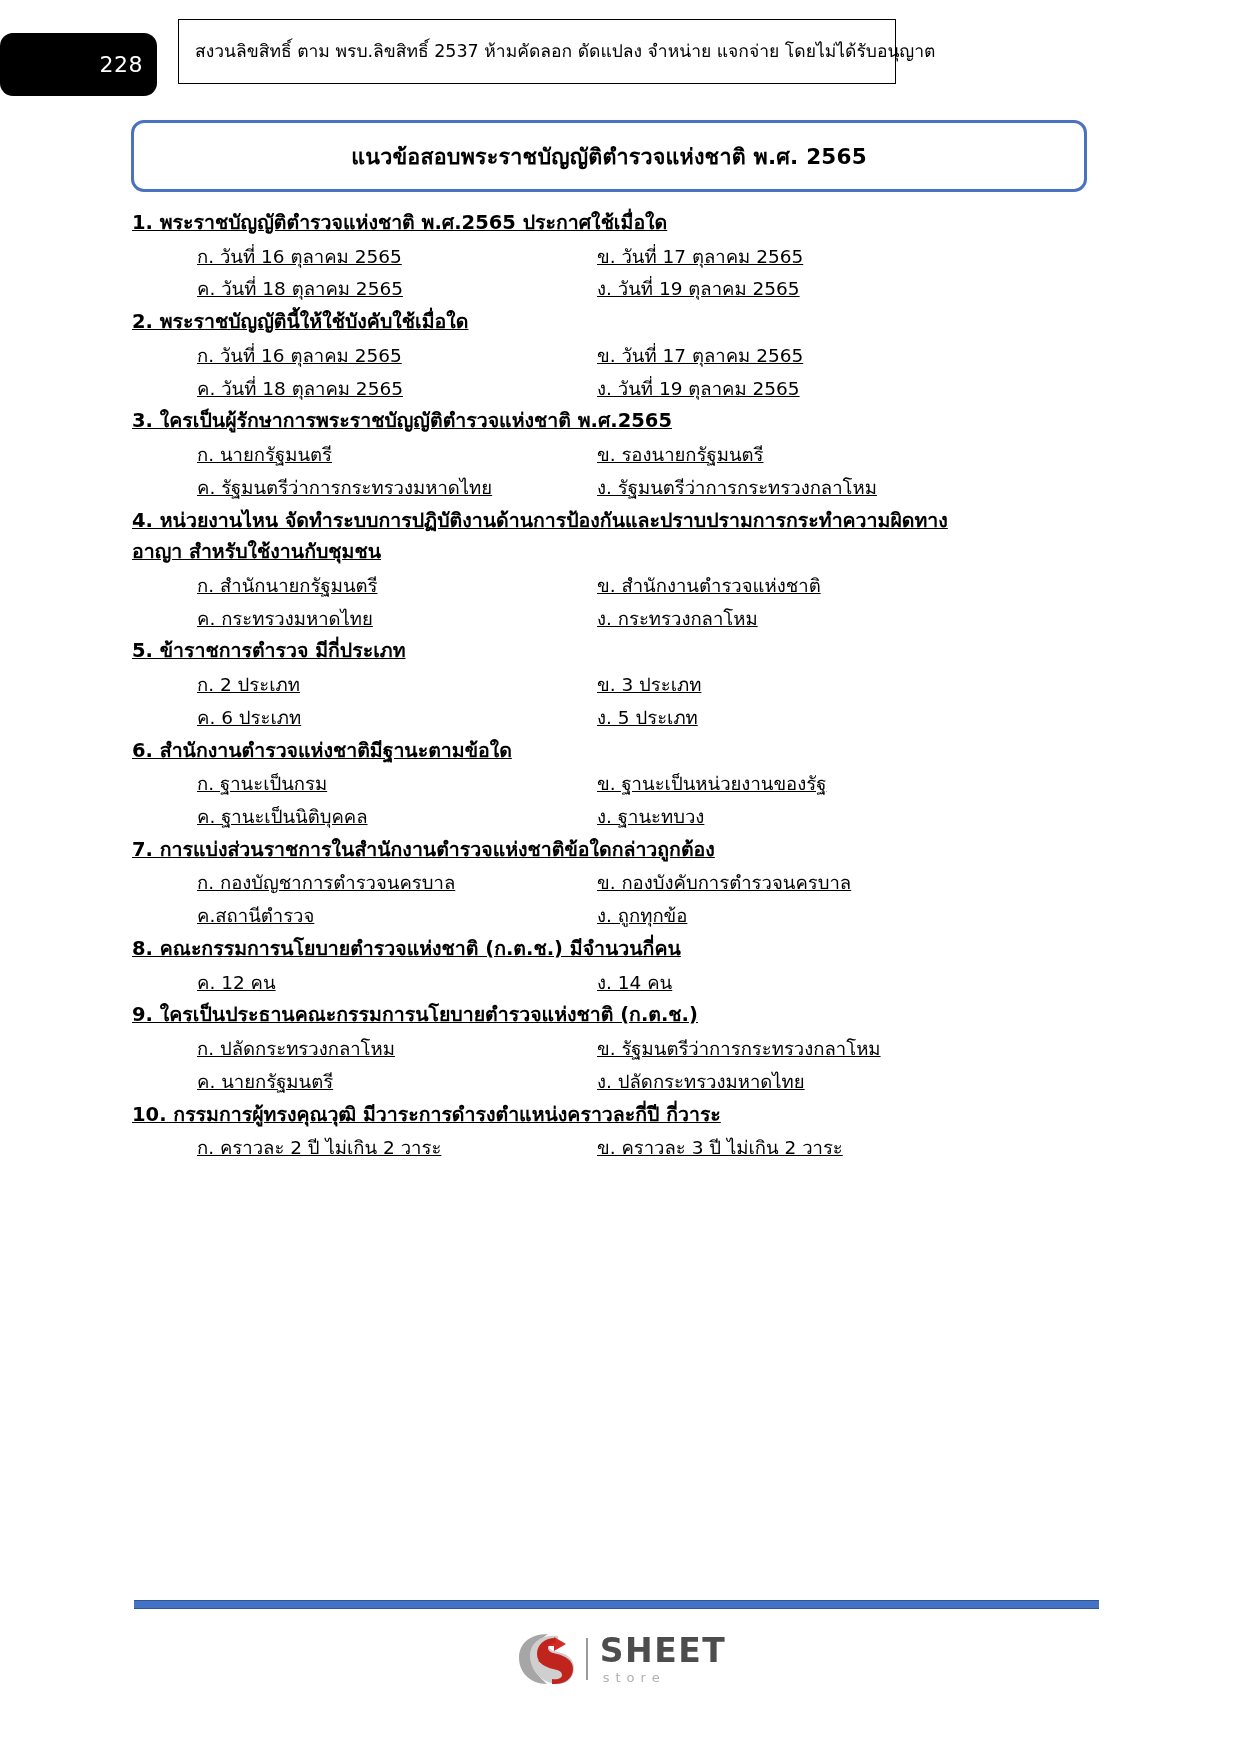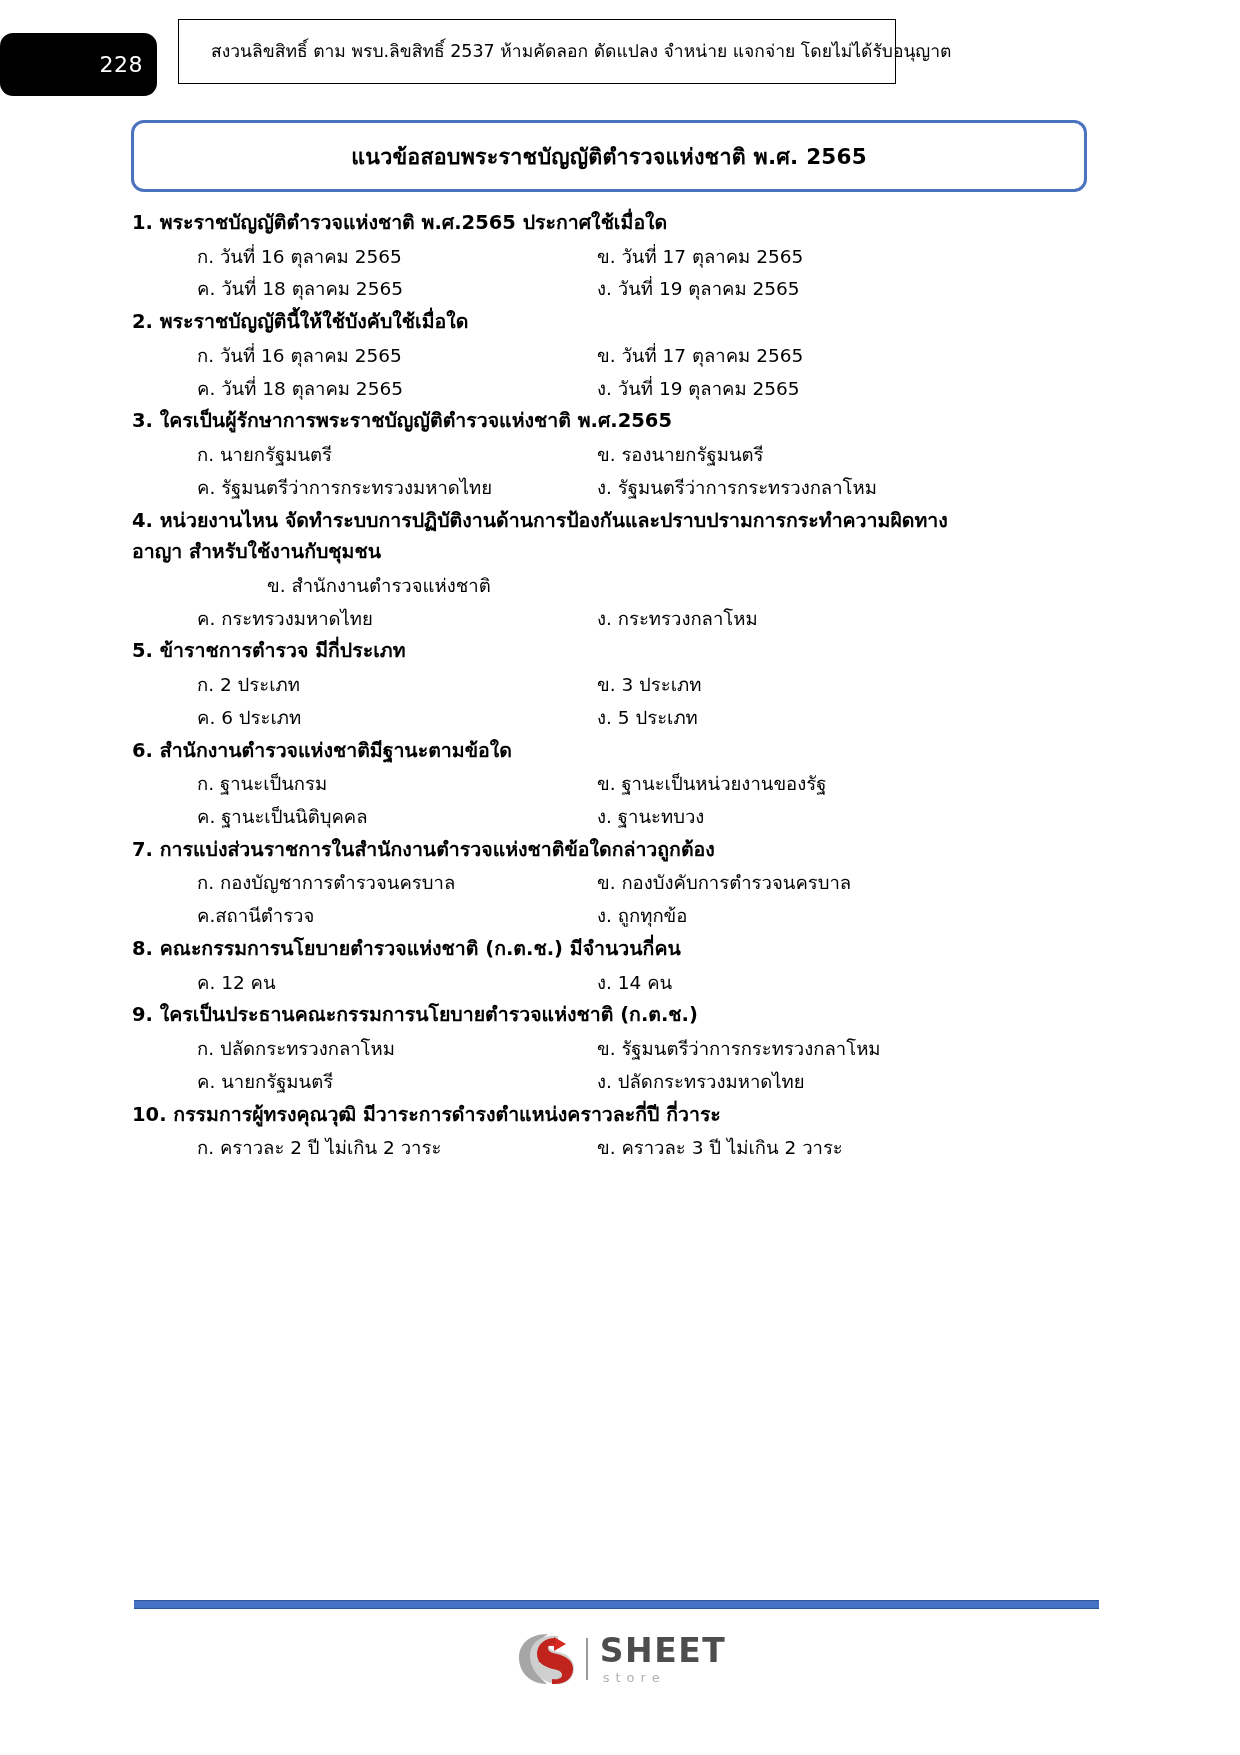--- a/index.html
+++ b/index.html
@@ -38,21 +38,21 @@
     position: absolute;
     left: 178px;
     top: 19px;
     width: 718px;
     height: 65px;
     border: 1.5px solid #000000;
     box-sizing: border-box;
     display: flex;
     align-items: center;
     justify-content: flex-start;
-    padding-left: 32px;
+    padding-left: 16px;
   }
   .copyright-text {
     font-size: 17.5px;
     line-height: 1.2;
     white-space: nowrap;
   }
 
   
   .title-box {
     position: absolute;
@@ -76,20 +76,21 @@
 
   
   .content {
     position: absolute;
     left: 132px;
     top: 207px;
     width: 990px;
   }
   .qblock {
     margin-bottom: 0px;
+    text-decoration: underline;
   }
   .qtext {
     font-size: 19.5px;
     font-weight: bold;
     line-height: 1.62;
     margin: 0 0 2px 0;
     width: 840px;
   }
   .opt-row {
     display: flex;
@@ -210,20 +211,21 @@
         <span class="opt opt-right">ข. รองนายกรัฐมนตรี</span>
       </div>
       <div class="opt-row">
         <span class="opt opt-left">ค. รัฐมนตรีว่าการกระทรวงมหาดไทย</span>
         <span class="opt opt-right">ง. รัฐมนตรีว่าการกระทรวงกลาโหม</span>
       </div>
     </div>
     <div class="qblock">
       <div class="qtext">4. หน่วยงานไหน  จัดทำระบบการปฏิบัติงานด้านการป้องกันและปราบปรามการกระทำความผิดทางอาญา สำหรับใช้งานกับชุมชน</div>
       <div class="opt-row">
+        <span class="opt opt-left">ก. สำนักนายกรัฐมนตรี</span>
         <span class="opt opt-right">ข. สำนักงานตำรวจแห่งชาติ</span>
       </div>
       <div class="opt-row">
         <span class="opt opt-left">ค. กระทรวงมหาดไทย</span>
         <span class="opt opt-right">ง. กระทรวงกลาโหม</span>
       </div>
     </div>
     <div class="qblock">
       <div class="qtext">5. ข้าราชการตำรวจ มีกี่ประเภท</div>
       <div class="opt-row">

